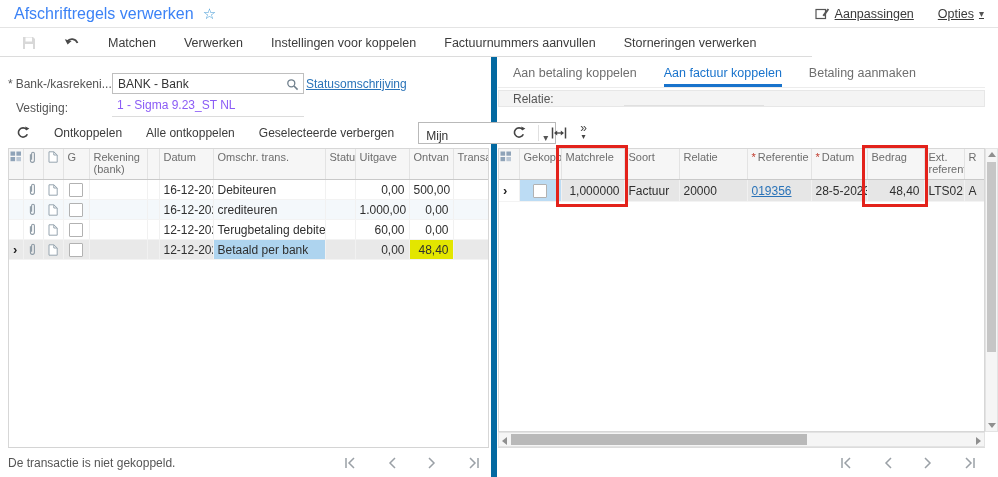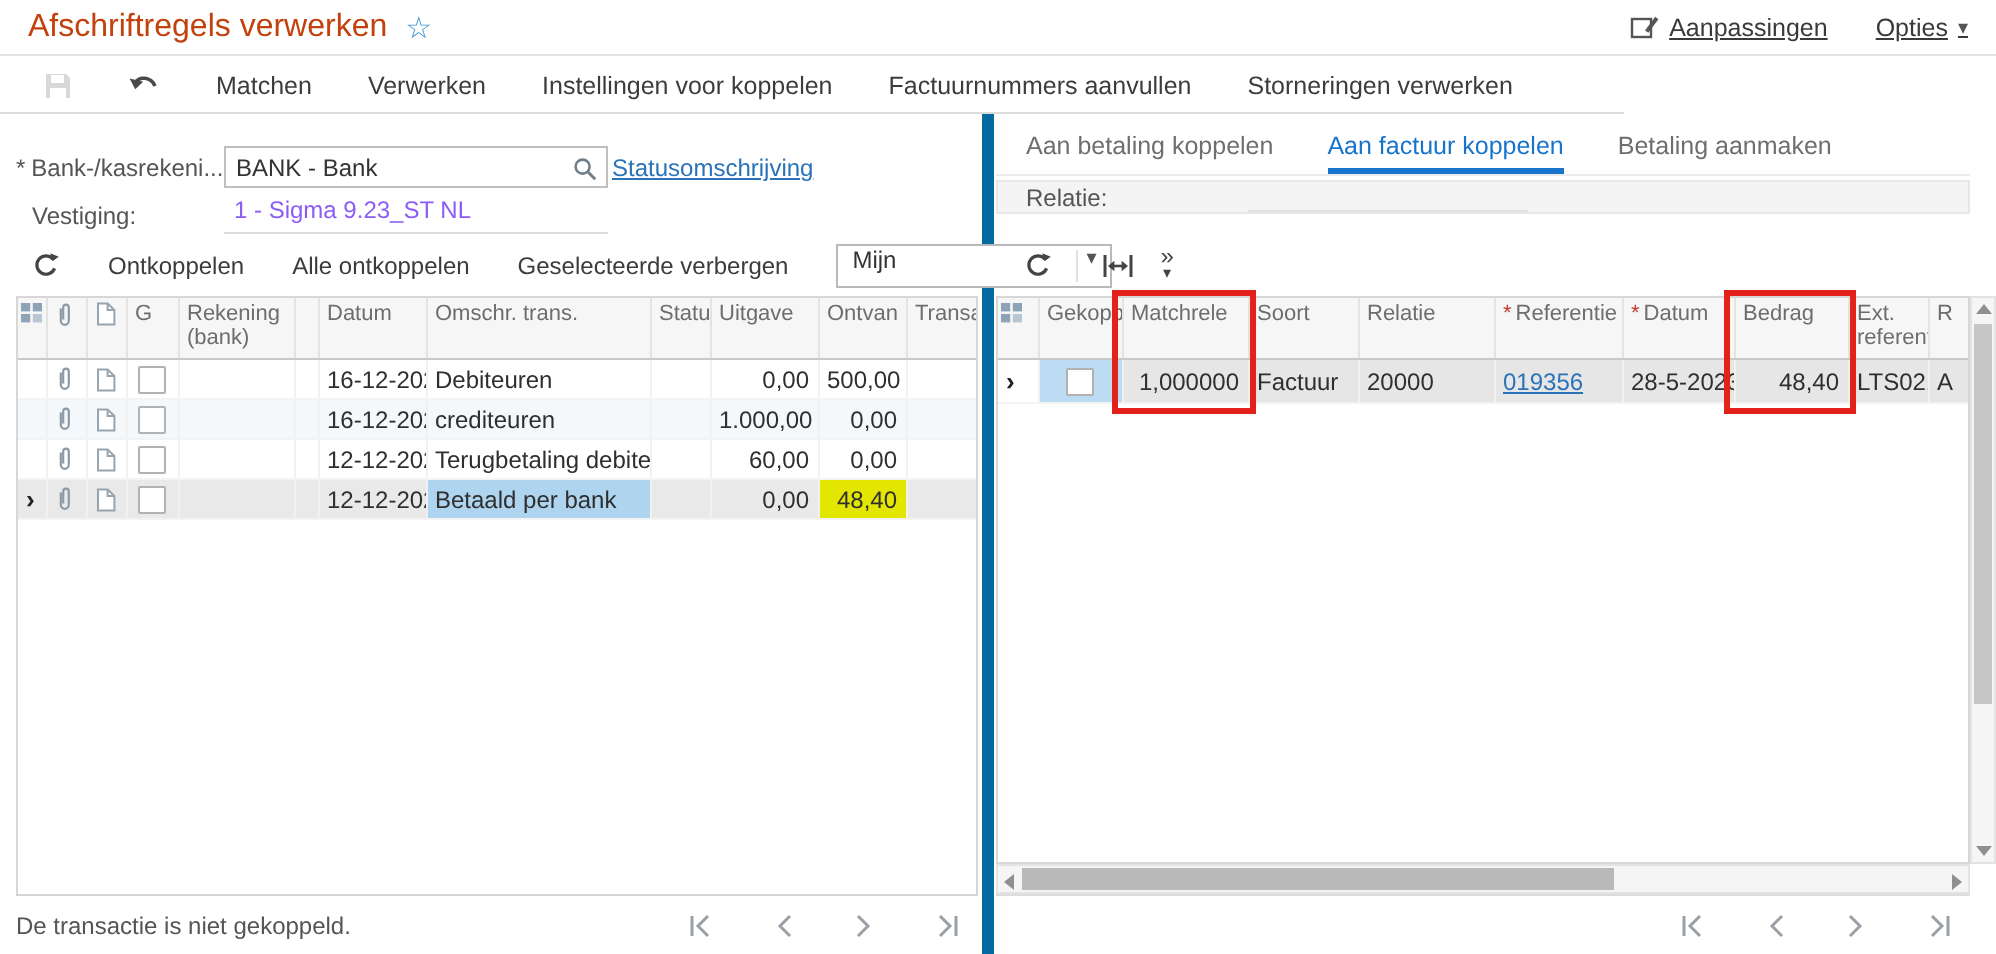--- a/index.html
+++ b/index.html
@@ -2,21 +2,21 @@
 <html><head>
 <meta charset="utf-8">
 <style>
   html,body{margin:0;padding:0;background:#fff;}
   body{font-family:"Liberation Sans",sans-serif;color:#333;}
   .app{position:relative;width:998px;height:477px;overflow:hidden;background:#fff;}
   svg{display:block}
 
   
   .titlebar{position:absolute;top:0;left:0;width:998px;height:28px;border-bottom:1px solid #e4e4e4;box-sizing:border-box;display:flex;align-items:center;padding-left:14px;}
-  .title{font-size:16px;color:#c2410c;}
+  .title{font-size:16px;color:#3b82f6;}
   .star{color:#3f97d4;font-size:15px;margin-left:9px;cursor:pointer;}
   .titlebar-right{position:absolute;right:14px;top:0;height:27px;display:flex;align-items:center;gap:24px;font-size:12.5px;color:#3a3a3a;}
   .tb-item{display:flex;align-items:center;gap:5px;cursor:pointer;text-decoration:underline;}
   .caret{font-size:10px;color:#555;}
 
   
   .toolbar{position:absolute;top:29px;left:0;width:812px;height:28px;border-bottom:1px solid #dcdcdc;box-sizing:border-box;display:flex;align-items:center;gap:28px;padding-left:22px;font-size:12.5px;color:#3c3c3c;}
   .toolbar .tbtn{cursor:pointer;white-space:nowrap;}
 
   
@@ -27,21 +27,21 @@
   .f-label{position:absolute;font-size:12px;color:#555;white-space:nowrap;}
   .req{color:#555;margin-right:3px;}
   .f-input{position:absolute;left:112px;top:16px;width:192px;height:21px;border:1px solid #bfbfbf;box-sizing:border-box;font-family:"Liberation Sans",sans-serif;font-size:12px;color:#333;padding:0 20px 0 5px;background:#fff;}
   .f-search{position:absolute;left:286px;top:21px;}
   .f-link{position:absolute;left:306px;top:20px;font-size:12px;color:#2a73b8;text-decoration:underline;cursor:pointer;}
   .f-static{position:absolute;left:112px;top:41px;width:192px;font-size:12px;color:#8b5cf6;border-bottom:1px solid #dcdcdc;padding:0 0 4px 5px;box-sizing:border-box;}
 
   
   .gtoolbar{position:absolute;top:62px;left:0;height:27px;display:flex;align-items:center;gap:24px;padding-left:16px;font-size:12px;color:#3c3c3c;}
   .gbtn{cursor:pointer;white-space:nowrap;}
-  .gselect{width:138px;height:22px;border:1px solid #b9b9b9;box-sizing:border-box;display:flex;align-items:flex-start;justify-content:space-between;padding:0 7px;font-size:12px;color:#333;cursor:pointer;background:#fff;}
+  .gselect{width:138px;height:22px;border:1px solid #b9b9b9;box-sizing:border-box;display:flex;align-items:flex-end;justify-content:space-between;padding:0 7px;font-size:12px;color:#333;cursor:pointer;background:#fff;}
   .overflow-ic{font-size:12px;line-height:7px;color:#444;text-align:center;cursor:pointer;}
   .overflow-ic .ov2{font-size:8px;color:#444;}
 
   
   .gridbox{position:absolute;background:#fff;border:1px solid #d7d7d7;box-sizing:border-box;overflow:hidden;}
   .grid-left{top:91px;left:8px;width:481px;height:300px;}
   .grid-right{top:91px;left:0;width:487px;height:284px;}
   table.grid{border-collapse:collapse;table-layout:fixed;}
   table.grid th{background:#f6f6f6;border-right:1px solid #e3e3e3;border-bottom:1px solid #c9c9c9;color:#6d6d6d;font-size:11px;font-weight:normal;text-align:left;padding:2px 4px;vertical-align:top;height:26px;overflow:hidden;white-space:normal;line-height:12px;cursor:pointer;}
   table.grid td{font-size:12px;color:#2f2f2f;padding:0 4px;border-right:1px solid #f1f1f1;border-bottom:1px solid #f3f3f3;height:19px;overflow:hidden;white-space:nowrap;}

